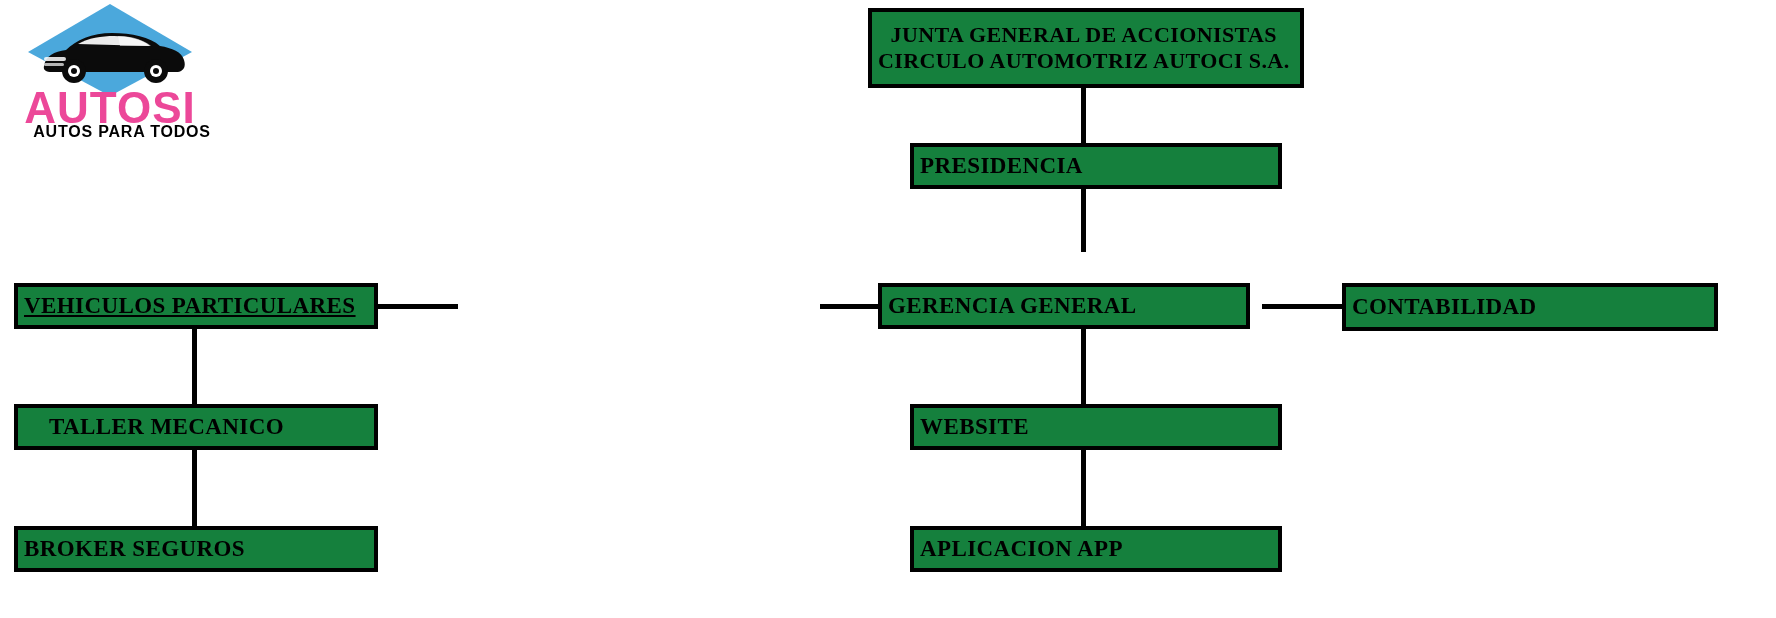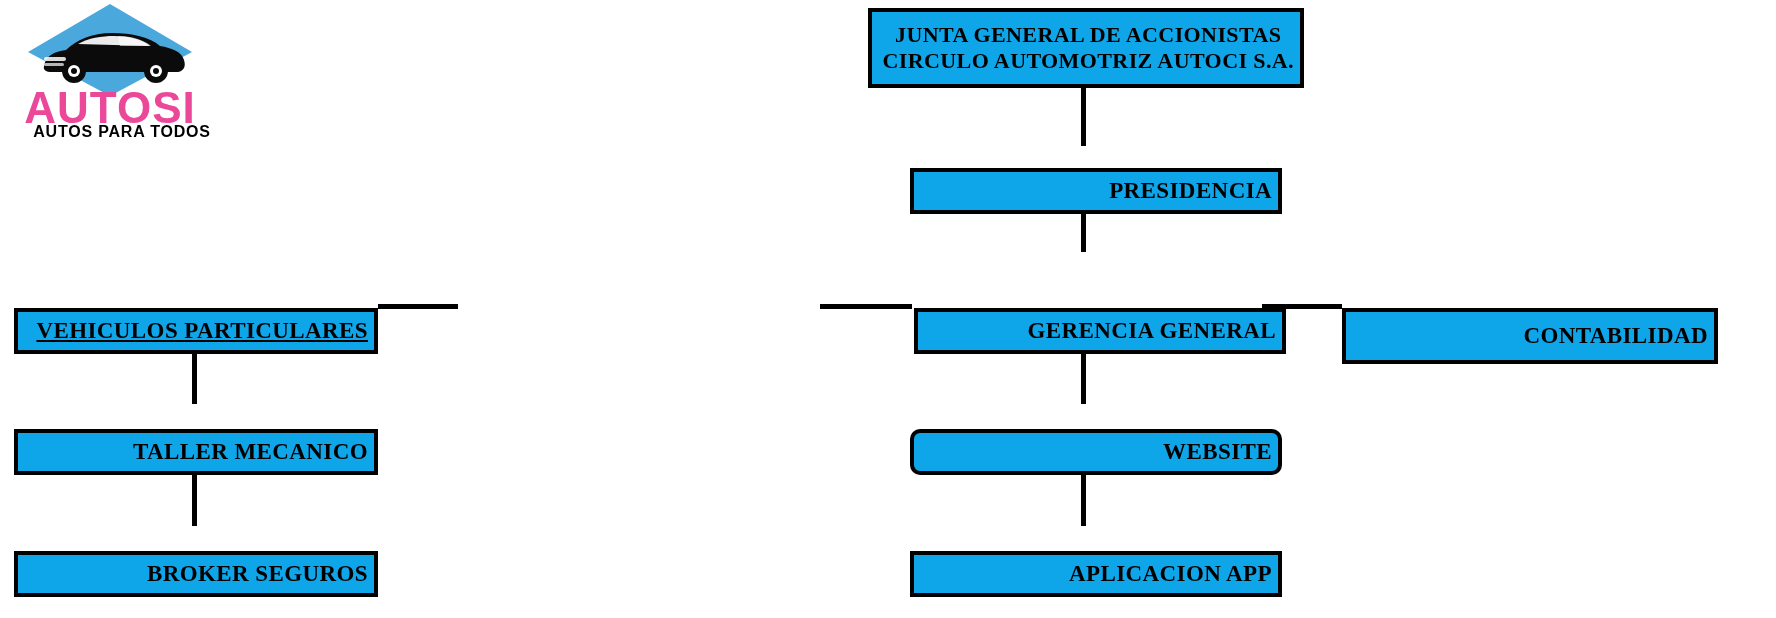--- a/index.html
+++ b/index.html
@@ -16,38 +16,38 @@
     height: 618px;
     background: #ffffff;
     overflow: hidden;
   }
 
   
   .node {
     position: absolute;
     box-sizing: border-box;
     border: 4px solid #000000;
-    background: #0ea5e9;
+    background: #15803d;
     display: flex;
     align-items: center;
-    justify-content: flex-end;
+    justify-content: flex-start;
     text-align: center;
     color: #000000;
     font-weight: bold;
     font-family: "Liberation Serif", "DejaVu Serif", serif;
     letter-spacing: 0.4px;
     z-index: 3;
   }
   .node .label {
     line-height: 1.18;
     padding: 0 6px;
     white-space: pre-line;
   }
   .fs22 { font-size: 22px; }
-  .fs23 { font-size: 23px; margin-top: 25px; }
+  .fs23 { font-size: 23px; }
 
   
   .conn {
     position: absolute;
     background: #000000;
     z-index: 1;
   }
 
   
   #logo {
@@ -130,42 +130,42 @@
 
   <div class="node fs22" style="left:868px; top:8px; width:436px; height:80px;">
     <span class="label">JUNTA GENERAL DE ACCIONISTAS
 CIRCULO AUTOMOTRIZ AUTOCI S.A.</span>
   </div>
 
   <div class="node fs23" style="left:910px; top:143px; width:372px; height:46px;">
     <span class="label">PRESIDENCIA</span>
   </div>
 
-  <div class="node fs23" style="left:914px; top:283px; width:372px; height:46px;">
+  <div class="node fs23" style="left:878px; top:283px; width:372px; height:46px;">
     <span class="label">GERENCIA GENERAL</span>
   </div>
 
 
   <div class="node fs23" style="left:14px; top:283px; width:364px; height:46px;text-decoration:underline;">
     <span class="label">VEHICULOS PARTICULARES</span>
   </div>
 
-  <div class="node fs23" style="left:1342px; top:283px; width:376px; height:56px;">
+  <div class="node fs23" style="left:1342px; top:283px; width:376px; height:48px;">
     <span class="label">CONTABILIDAD</span>
   </div>
 
   <div class="node fs23" style="left:14px; top:404px; width:364px; height:46px;padding-left:25px;">
     <span class="label">TALLER MECANICO</span>
   </div>
 
   <div class="node fs23" style="left:14px; top:526px; width:364px; height:46px;">
     <span class="label">BROKER SEGUROS</span>
   </div>
 
-  <div class="node fs23" style="left:910px; top:404px; width:372px; height:46px;border-radius:10px;">
+  <div class="node fs23" style="left:910px; top:404px; width:372px; height:46px;">
     <span class="label">WEBSITE</span>
   </div>
 
   <div class="node fs23" style="left:910px; top:526px; width:372px; height:46px;">
     <span class="label">APLICACION APP</span>
   </div>
 
 </div>
 
 </body></html>

